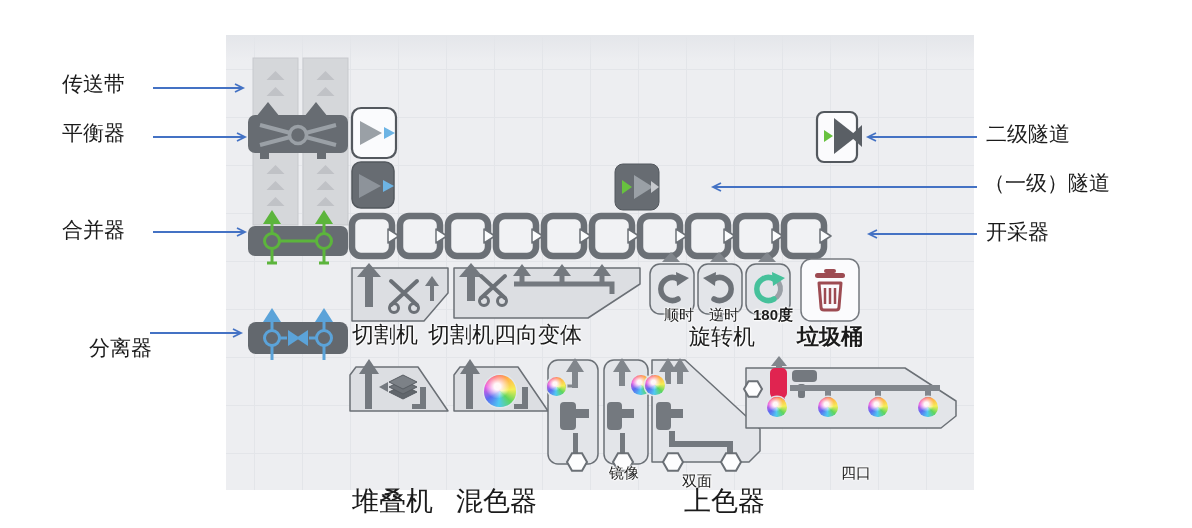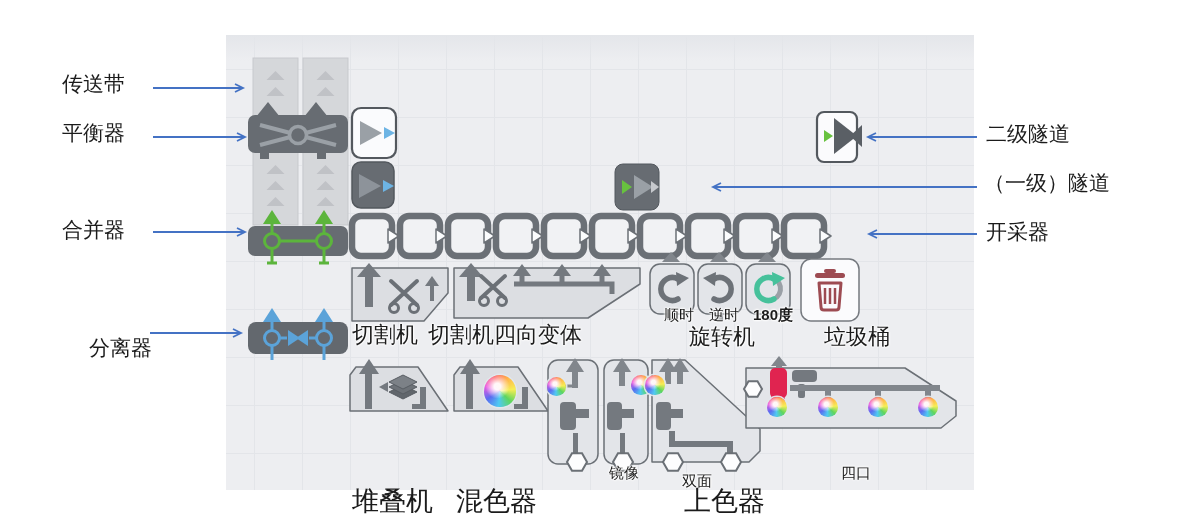--- a/index.html
+++ b/index.html
@@ -323,21 +323,21 @@
   <div class="blob" style="left:642px;top:362px;width:20px;height:20px;"></div>
   <div class="blob" style="left:692px;top:362px;width:20px;height:20px;"></div>
 </div>
 
 <div class="lbl mid halo" style="left:352px;top:322px;">切割机</div>
 <div class="lbl mid halo" style="left:428px;top:322px;">切割机四向变体</div>
 <div class="lbl small halo" style="left:664px;top:306px;">顺时</div>
 <div class="lbl small halo" style="left:709px;top:306px;">逆时</div>
 <div class="lbl small halo" style="left:753px;top:306px;font-weight:bold;">180度</div>
 <div class="lbl mid halo" style="left:689px;top:324px;">旋转机</div>
-<div class="lbl mid halo" style="left:824px;top:324px;">垃圾桶</div>
+<div class="lbl mid halo" style="left:797px;top:324px;font-weight:bold;">垃圾桶</div>
 <div class="lbl small halo" style="left:609px;top:464px;">镜像</div>
 <div class="lbl small halo" style="left:682px;top:464px;margin-top:8px;">双面</div>
 <div class="lbl small halo" style="left:841px;top:464px;">四口</div>
 
 <div class="lbl ann" style="left:62px;top:72px;">传送带</div>
 <div class="lbl ann" style="left:62px;top:121px;">平衡器</div>
 <div class="lbl ann" style="left:62px;top:218px;">合并器</div>
 <div class="lbl ann" style="left:62px;top:336px;margin-left:27px;">分离器</div>
 
 <div class="lbl ann" style="left:986px;top:124px;font-family:Liberation Mono, monospace;">二级隧道</div>

